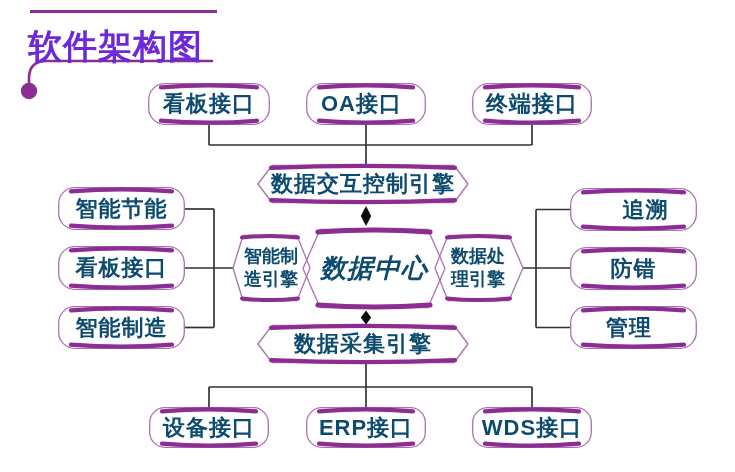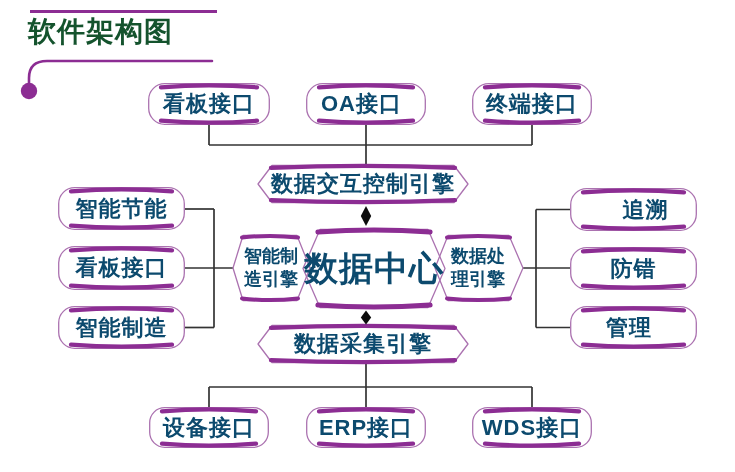--- a/index.html
+++ b/index.html
@@ -12,25 +12,25 @@
   }
   .stage svg{position:absolute;left:0;top:0;}
   .lbl{
     position:absolute;
     display:flex;align-items:center;justify-content:center;
     font-weight:bold;color:#0c4a6e;
     font-size:22px;letter-spacing:1px;
     text-align:center;white-space:nowrap;
   }
   .lbl.two{flex-direction:column;line-height:23px;font-size:18px;letter-spacing:0;}
-  .lbl.big{font-size:34px;letter-spacing:1px;}
+  .lbl.big{font-size:26px;letter-spacing:1px;font-style:italic;}
   .title{
-    left:28px;top:10px;width:195px;height:43px;
+    left:28px;top:25px;width:195px;height:43px;
     justify-content:flex-start;
-    font-size:28px;color:#14532d;letter-spacing:1px;
+    font-size:34px;color:#6d28d9;letter-spacing:1px;
   }
   
   .n-kanban{left:148px;top:83px;width:122px;height:42px;}
   .n-oa{left:306px;top:83px;width:111px;height:42px;}
   .n-terminal{left:472px;top:83px;width:120px;height:42px;border-radius:14px;}
   .n-interaction{left:263px;top:163px;width:200px;height:42px;}
   .n-jieneng{left:58px;top:187px;width:127px;height:43px;}
   .n-weihu{left:58px;top:246px;width:127px;height:44px;}
   .n-zhizao{left:58px;top:306px;width:127px;height:43px;}
   .n-mfg{left:238px;top:233px;width:66px;height:70px;}

